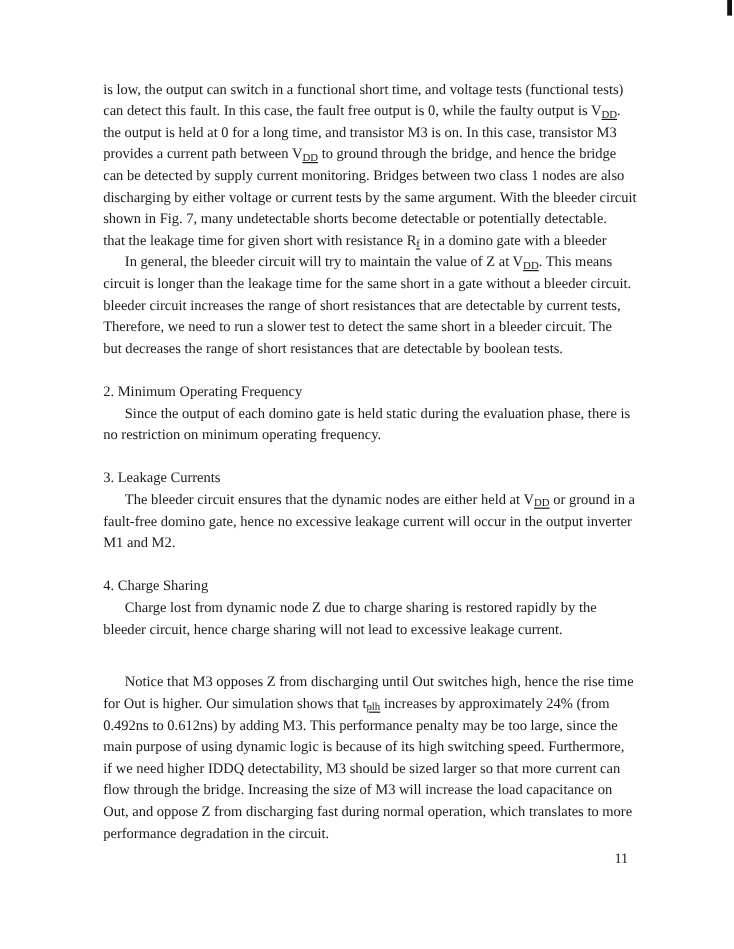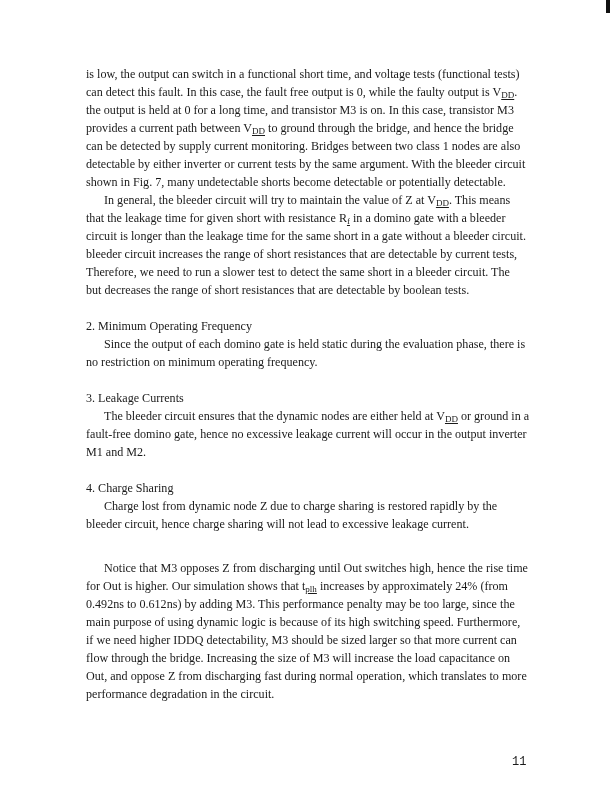--- a/index.html
+++ b/index.html
@@ -5,40 +5,40 @@
   html, body { margin:0; padding:0; background:#ffffff; }
   body { width:612px; height:791px; position:relative; overflow:hidden;
          font-family:"Liberation Serif", serif; color:#1a1a1a; font-size:12.1px; }
   .mark { position:absolute; left:606px; top:0; width:4px; height:13px; background:#111; }
   .page { position:absolute; left:86px; top:65px; width:470px; }
   .line { height:18px; line-height:18px; white-space:nowrap; }
   .ind { padding-left:18px; }
   .gap { height:18px; }
   .head { }
   sub { font-size:9px; vertical-align:-2px; line-height:0;text-decoration:underline; }
-  .pnum { position:absolute; left:512px; top:755px; font-size:12px;font-family:Liberation Mono, monospace; }
+  .pnum { position:absolute; left:512px; top:708px; font-size:12px; }
 </style>
 </head>
 <body>
 
 <div class="mark"></div>
 
 <div class="page">
   <div id="p1">
       <div class="line">is low, the output can switch in a functional short time, and voltage tests (functional tests)</div>
       <div class="line">can detect this fault.  In this case, the fault free output is 0, while the faulty output is V<sub>DD</sub>.</div>
       <div class="line">the output is held at 0 for a long time, and transistor M3 is on.  In this case, transistor M3</div>
       <div class="line">provides a current path between V<sub>DD</sub> to ground through the bridge, and hence the bridge</div>
       <div class="line">can be detected by supply current monitoring.  Bridges between two class 1 nodes are also</div>
-      <div class="line">detectable by either inverter or current tests by the same argument.  With the bleeder circuit</div>
+      <div class="line">discharging by either voltage or current tests by the same argument.  With the bleeder circuit</div>
       <div class="line">shown in Fig. 7, many undetectable shorts become detectable or potentially detectable.</div>
     </div>
   <div id="p2">
+      <div class="line">that the leakage time for given short with resistance R<sub>f</sub> in a domino gate with a bleeder</div>
       <div class="line ind">In general, the bleeder circuit will try to maintain the value of Z at V<sub>DD</sub>.  This means</div>
-      <div class="line">that the leakage time for given short with resistance R<sub>f</sub> in a domino gate with a bleeder</div>
       <div class="line">circuit is longer than the leakage time for the same short in a gate without a bleeder circuit.</div>
       <div class="line">bleeder circuit increases the range of short resistances that are detectable by current tests,</div>
       <div class="line">Therefore, we need to run a slower test to detect the same short in a bleeder circuit.  The</div>
       <div class="line">but decreases the range of short resistances that are detectable by boolean tests.</div>
     </div>
   <div class="gap"></div>
   <div class="line head">2. Minimum Operating Frequency</div>
   <div id="s2">
       <div class="line ind">Since the output of each domino gate is held static during the evaluation phase, there is</div>
       <div class="line">no restriction on minimum operating frequency.</div>

